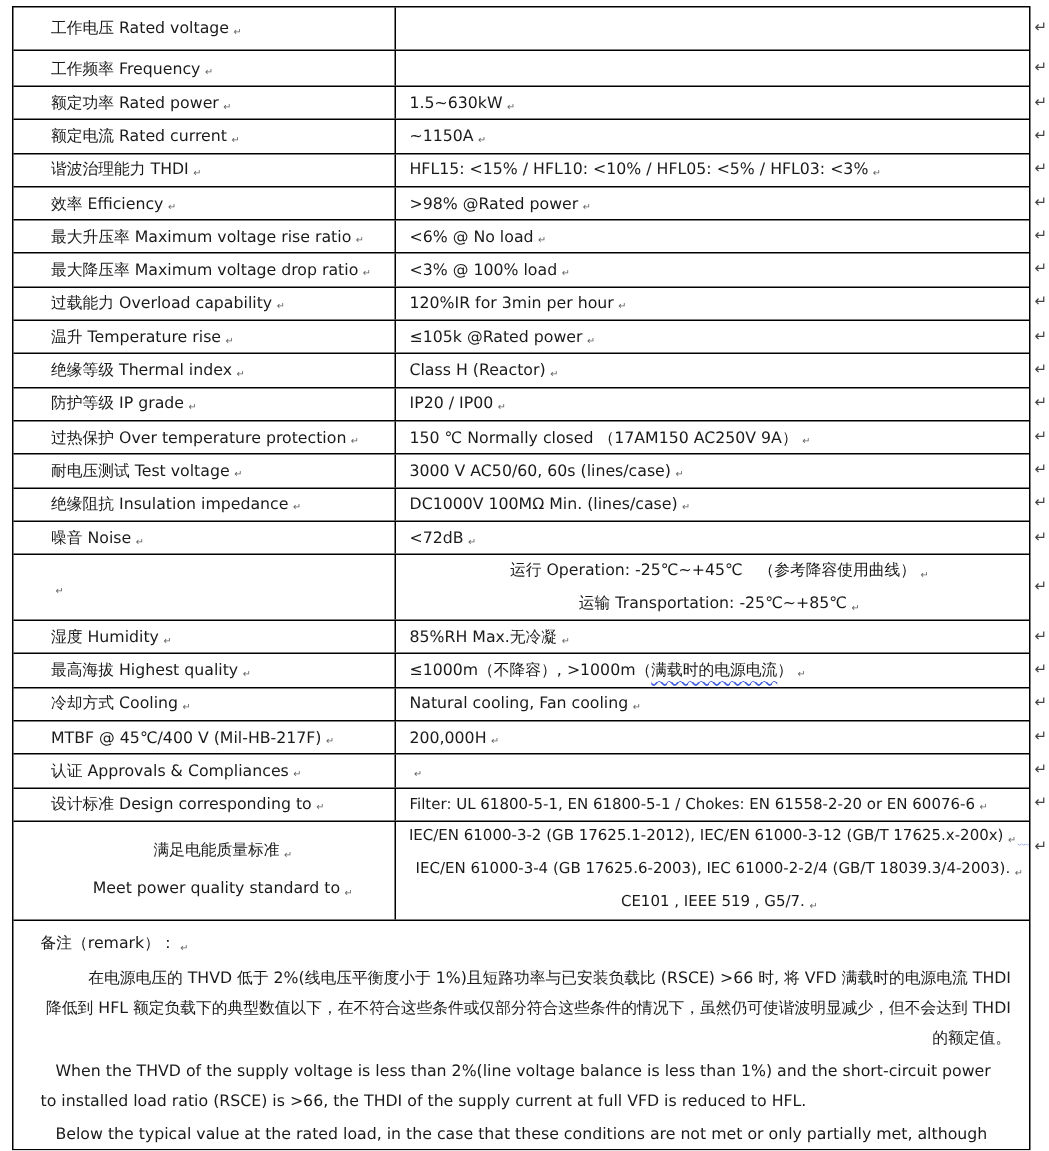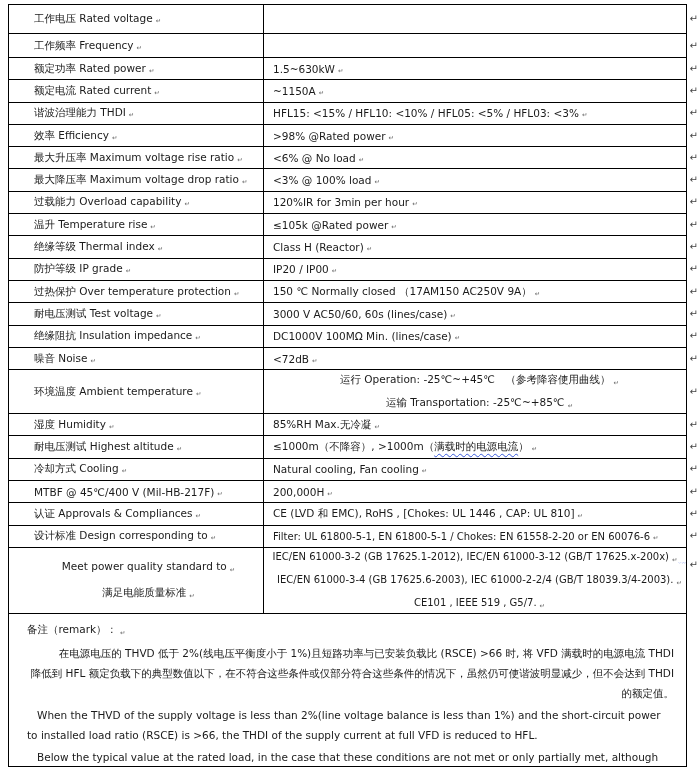--- a/index.html
+++ b/index.html
@@ -251,21 +251,20 @@
         </div>
       <div class="cell value">
           <span>&lt;72dB</span>
           <span class="cmark">↵</span>
         </div>
       <span class="rowend">↵</span>
     </div>
 
     <div class="trow h44">
       <div class="cell label">
-        <span>环境温度  Ambient temperature</span>
           <span class="cmark">↵</span>
       </div>
       <div class="cell value stack">
         <div class="line"><span>运行  Operation:  -25℃~+45℃　（参考降容使用曲线）</span><span class="cmark">↵</span></div>
         <div class="line"><span>运输  Transportation:  -25℃~+85℃</span><span class="cmark">↵</span></div>
       </div>
       <span class="rowend">↵</span>
     </div>
 
     <div class="trow std">
@@ -275,21 +274,21 @@
         </div>
       <div class="cell value">
           <span>85%RH Max.无冷凝</span>
           <span class="cmark">↵</span>
         </div>
       <span class="rowend">↵</span>
     </div>
 
     <div class="trow std">
       <div class="cell label">
-        <span>耐电压测试  Highest altitude</span>
+        <span>最高海拔  Highest quality</span>
           <span class="cmark">↵</span>
       </div>
       <div class="cell value">
         <span>≤1000m（不降容）, &gt;1000m（</span>
           <span class="squig">满载时的电源电流</span>
           <span>）</span>
           <span class="cmark">↵</span>
       </div>
       <span class="rowend">↵</span>
     </div>
@@ -315,41 +314,40 @@
           <span class="cmark">↵</span>
         </div>
       <span class="rowend">↵</span>
     </div>
     <div class="trow std">
       <div class="cell label">
           <span>认证  Approvals &amp; Compliances</span>
           <span class="cmark">↵</span>
         </div>
       <div class="cell value">
-          <span>CE (LVD 和 EMC), RoHS , [Chokes: UL 1446 , CAP: UL 810]</span>
           <span class="cmark">↵</span>
         </div>
       <span class="rowend">↵</span>
     </div>
     <div class="trow std">
       <div class="cell label">
           <span>设计标准  Design corresponding to</span>
           <span class="cmark">↵</span>
         </div>
       <div class="cell value small">
           <span>Filter: UL 61800-5-1, EN 61800-5-1 / Chokes: EN 61558-2-20 or EN 60076-6</span>
           <span class="cmark">↵</span>
         </div>
       <span class="rowend">↵</span>
     </div>
 
     <div class="trow h66">
       <div class="cell label stack label-stack">
+        <div class="line"><span>满足电能质量标准</span><span class="cmark">↵</span></div>
         <div class="line"><span>Meet power quality standard to</span><span class="cmark">↵</span></div>
-        <div class="line"><span>满足电能质量标准</span><span class="cmark">↵</span></div>
       </div>
       <div class="cell value stack">
         <div class="line pq-line"><span>IEC/EN 61000-3-2 (GB 17625.1-2012), IEC/EN 61000-3-12 (GB/T 17625.x-200x)</span><span class="cmark">↵</span><span class="bluemark">﹏</span></div>
         <div class="line pq-line"><span>IEC/EN 61000-3-4 (GB 17625.6-2003), IEC 61000-2-2/4 (GB/T 18039.3/4-2003).</span><span class="cmark">↵</span></div>
         <div class="line pq-line"><span>CE101 , IEEE 519 , G5/7.</span><span class="cmark">↵</span></div>
       </div>
       <span class="rowend topmark">↵</span>
     </div>
 
     <div class="trow h152 remark-row last">

